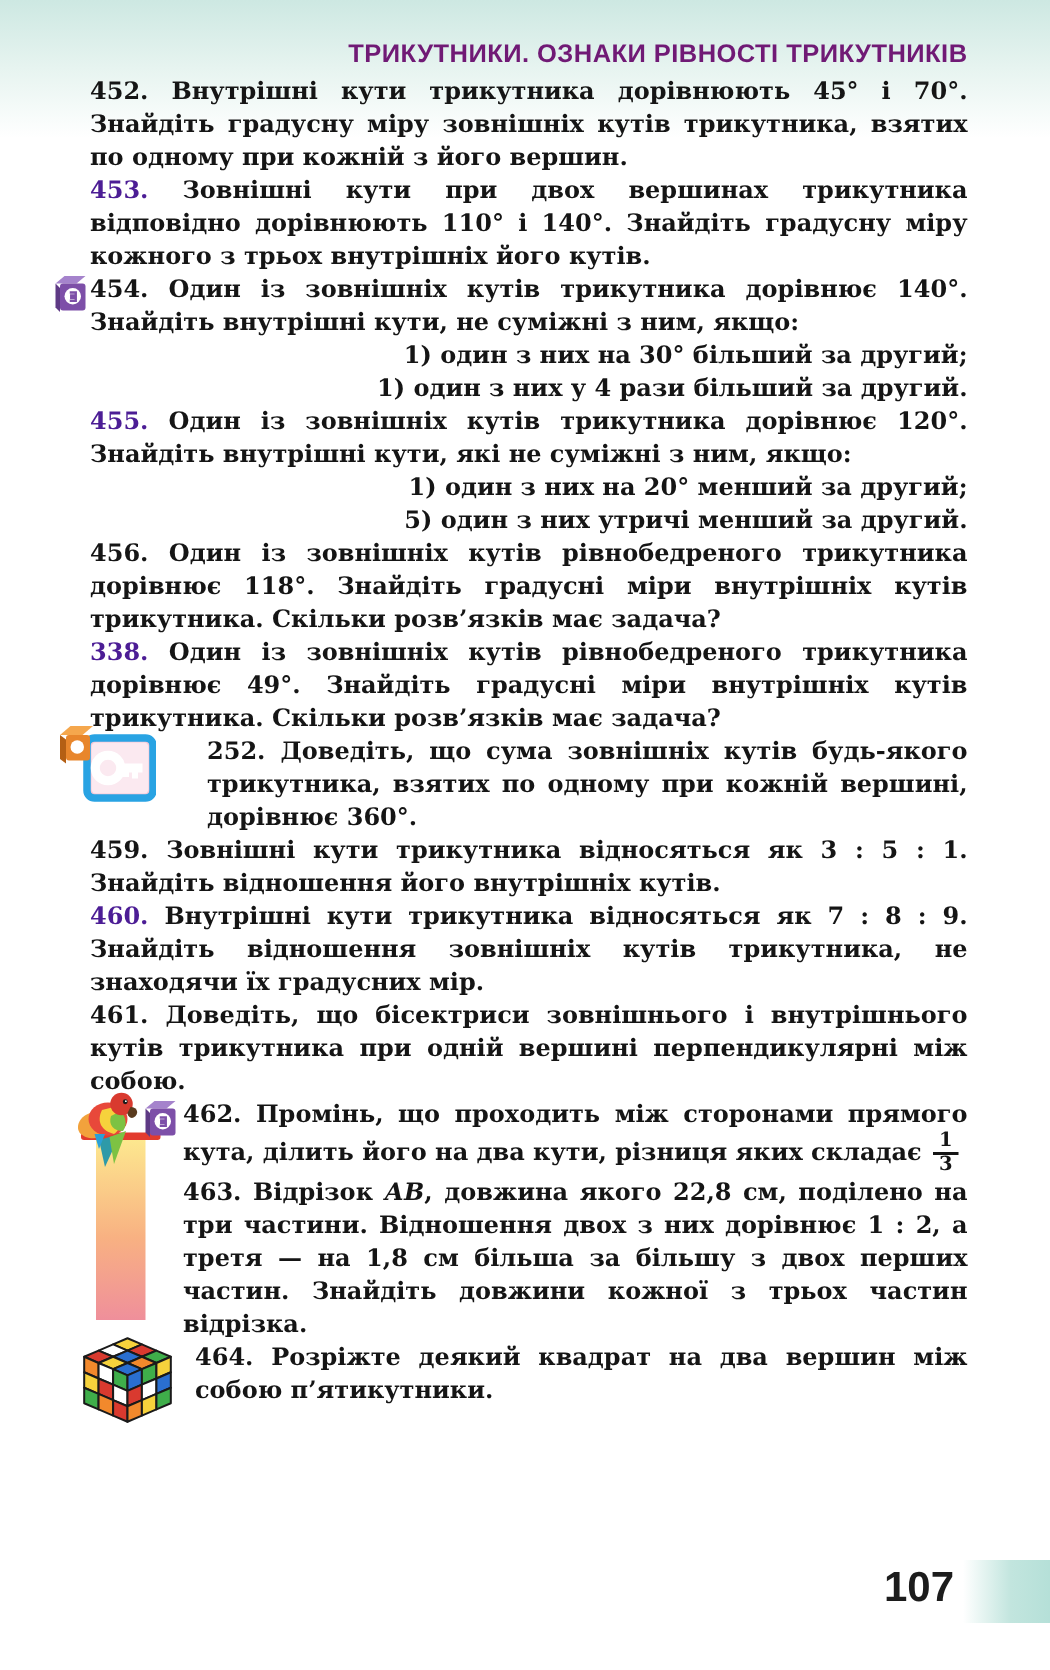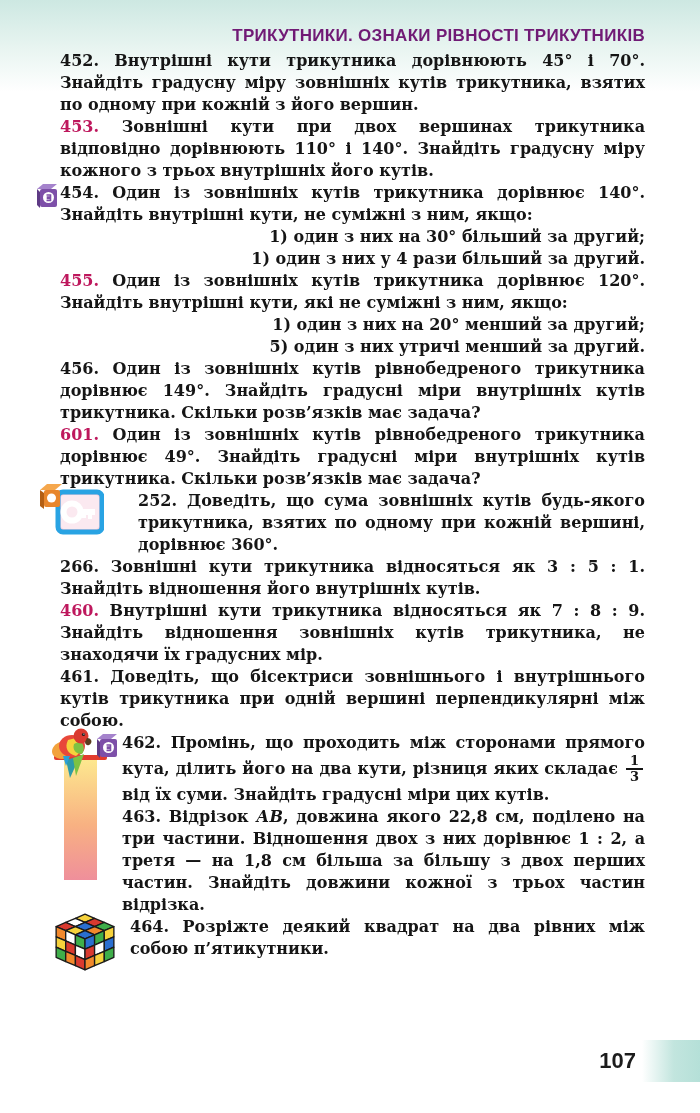--- a/index.html
+++ b/index.html
@@ -18,21 +18,21 @@
     font-family:"Liberation Sans", sans-serif; font-weight:bold;
     font-size:17px; letter-spacing:0.3px; color:#701a75;
   }
   .content {
     position:absolute; left:60px; top:50px; width:585px;
     font-size:16px; line-height:22px; text-align:justify;
   }
   .prob { position:relative; text-align:justify; }
   .num { font-weight:bold; }
   .c-black { color:#151515; }
-  .c-cyan  { color:#be185d; }
+  .c-cyan  { color:#4c1d95; }
   .sub-line { text-align:right; }
   i { font-style:italic; }
 
   
   .icon-454 { position:absolute; left:-26px; top:0px; width:24px; height:26px; }
 
   
   .prob-458 { position:relative; }
   .spacer-458 { float:left; width:78px; height:46px; }
   .icon-458 { position:absolute; left:-22px; top:-10px; width:66px; height:56px; }
@@ -58,21 +58,21 @@
   .icon-464 { position:absolute; left:-78px; top:-4px; width:66px; height:70px; }
 
   
   .footer-strip {
     position:absolute; right:0; bottom:31px; width:58px; height:42px;
     background:linear-gradient(90deg, rgba(191,228,221,0) 0%, #c2e5de 55%, #b5e0d8 100%);
   }
   .page-number {
     position:absolute; right:64px; bottom:39px;
     font-family:"Liberation Sans", sans-serif; font-weight:bold;
-    font-size:22px; color:#1c1c1c;
+    font-size:28px; color:#1c1c1c;
   }
 </style>
 </head>
 <body>
 
 <div class="page">
   <div class="top-gradient"></div>
 
   <div class="chapter-header">ТРИКУТНИКИ. ОЗНАКИ РІВНОСТІ ТРИКУТНИКІВ</div>
 
@@ -106,25 +106,25 @@
 
     <p class="prob">
       <span class="num c-cyan">455.</span>
       <span>Один із зовнішніх кутів трикутника дорівнює 120°. Знайдіть внутрішні кути, які не суміжні з ним, якщо:</span>
     </p>
     <p class="prob sub-line">1) один з них на 20° менший за другий;</p>
     <p class="prob sub-line">5) один з них утричі менший за другий.</p>
 
     <p class="prob">
       <span class="num c-black">456.</span>
-      <span>Один із зовнішніх кутів рівнобедреного трикутника дорівнює 149°. Знайдіть градусні міри внутрішніх кутів трикутника. Скільки розв’язків має задача?</span>
-    </p>
-
-    <p class="prob">
-      <span class="num c-cyan">601.</span>
+      <span>Один із зовнішніх кутів рівнобедреного трикутника дорівнює 118°. Знайдіть градусні міри внутрішніх кутів трикутника. Скільки розв’язків має задача?</span>
+    </p>
+
+    <p class="prob">
+      <span class="num c-cyan">338.</span>
       <span>Один із зовнішніх кутів рівнобедреного трикутника дорівнює 49°. Знайдіть градусні міри внутрішніх кутів трикутника. Скільки розв’язків має задача?</span>
     </p>
 
     <div class="prob prob-458">
       <span class="icon-458">
         <svg viewBox="0 0 66 56" width="66" height="56">
           <rect x="20" y="12" width="44" height="40" rx="5" fill="#f6c9d8"></rect>
           <rect x="23" y="15" width="38" height="34" rx="3" fill="#fbe9f0"></rect>
           <rect x="20" y="12" width="44" height="40" rx="5" fill="none" stroke="#29a3e3" stroke-width="5"></rect>
           <circle cx="34" cy="32" r="8.5" fill="none" stroke="#ffffff" stroke-width="6"></circle>
@@ -136,21 +136,21 @@
           <rect x="6" y="10" width="16" height="17" rx="2" fill="#e8862c"></rect>
           <circle cx="13.5" cy="18" r="4.5" fill="#ffffff"></circle>
         </svg>
       </span>
       <span class="spacer-458"></span>
       <span class="num c-black">252.</span>
       <span>Доведіть, що сума зовнішніх кутів будь-якого трикутника, взятих по одному при кожній вершині, дорівнює 360°.</span>
     </div>
 
     <p class="prob">
-      <span class="num c-black">266.</span>
+      <span class="num c-black">459.</span>
       <span>Зовнішні кути трикутника відносяться як 3 : 5 : 1. Знайдіть відношення його внутрішніх кутів.</span>
     </p>
 
     <p class="prob">
       <span class="num c-cyan">460.</span>
       <span>Внутрішні кути трикутника відносяться як 7 : 8 : 9. Знайдіть відношення зовнішніх кутів трикутника, не знаходячи їх градусних мір.</span>
     </p>
 
     <p class="prob">
       <span class="num c-black">461.</span>
@@ -182,21 +182,20 @@
           <rect x="6" y="7" width="17" height="18" rx="2" fill="#7d4fa8"></rect>
           <circle cx="14.5" cy="15.5" r="5.5" fill="#ffffff"></circle>
           <path d="M12.5,13 h4 v2 h-3 v1.5 h3 v2 h-4" fill="none" stroke="#7d4fa8" stroke-width="1.6"></path>
         </svg>
       </span>
 
       <p class="prob">
         <span class="num c-black">462.</span>
         <span>Промінь, що проходить між сторонами прямого кута, ділить його на два кути, різниця яких складає</span>
         <span class="frac"><span class="fn">1</span><span class="fd">3</span></span>
-        <span>від їх суми. Знайдіть градусні міри цих кутів.</span>
       </p>
 
       <p class="prob">
         <span class="num c-black">463.</span>
         <span>Відрізок</span>
         <i>АВ</i><span>, довжина якого 22,8 см, поділено на три частини. Відношення двох з них дорівнює 1 : 2, а третя — на 1,8 см більша за більшу з двох перших частин. Знайдіть довжини кожної з трьох частин відрізка.</span>
       </p>
     </div>
 
     <p class="prob prob-464">
@@ -227,20 +226,20 @@
             <polygon points="32,36 41.3,32 41.3,42 32,46" fill="#d93a2f"></polygon>
             <polygon points="41.3,32 50.7,28 50.7,38 41.3,42" fill="#ffffff"></polygon>
             <polygon points="50.7,28 60,24 60,34 50.7,38" fill="#2a6fd0"></polygon>
             <polygon points="32,46 41.3,42 41.3,52 32,56" fill="#f2892c"></polygon>
             <polygon points="41.3,42 50.7,38 50.7,48 41.3,52" fill="#f6d23c"></polygon>
             <polygon points="50.7,38 60,34 60,44 50.7,48" fill="#3fae4a"></polygon>
           </g>
         </svg>
       </span>
       <span class="num c-black">464.</span>
-      <span>Розріжте деякий квадрат на два рівних між собою п’ятикутники.</span>
+      <span>Розріжте деякий квадрат на два вершин між собою п’ятикутники.</span>
     </p>
 
   </div>
 
   <div class="footer-strip"></div>
   <div class="page-number">107</div>
 </div>
 
 </body></html>

